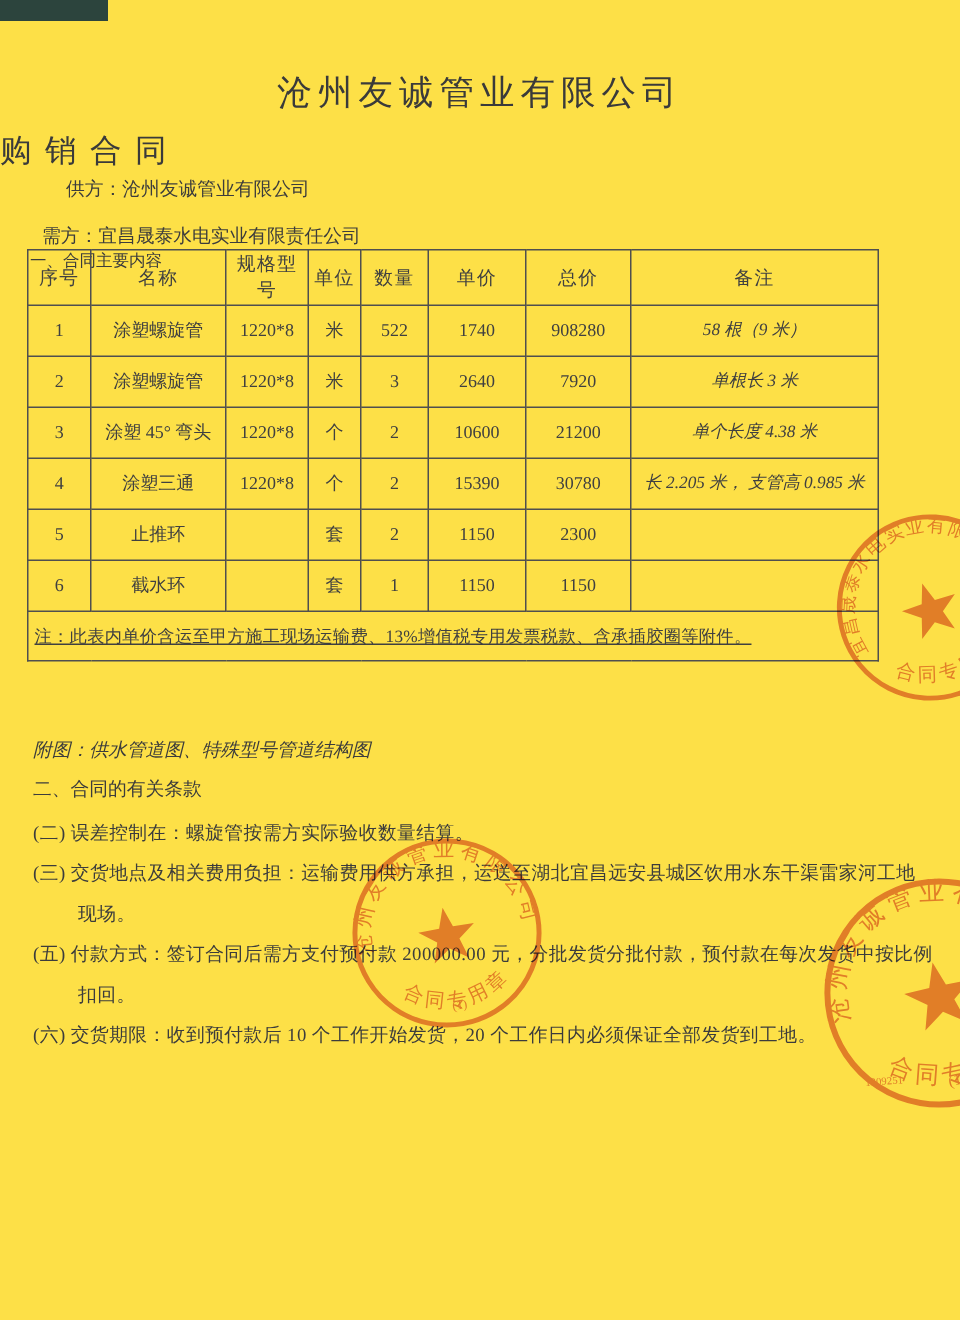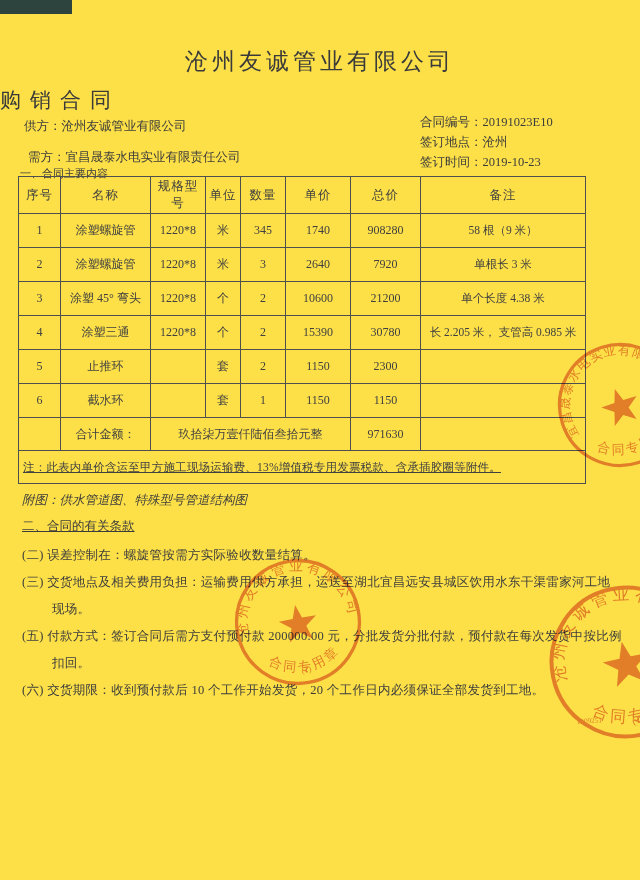--- a/index.html
+++ b/index.html
@@ -14,42 +14,42 @@
     background:#2c443d;
   }
   .company-title {
     position:absolute; left:0; top:46px; width:100%;
     text-align:center; font-size:23px; letter-spacing:4px; color:#3a3a3a;
   }
   .doc-title {
     position:absolute; left:0; top:86px; width:100%;
     text-align:left; font-size:21px; letter-spacing:9px; color:#3a3a3a;
   }
-  .party-supplier { position:absolute; left:24px; top:118px; font-size:12.5px; }
+  .party-supplier { position:absolute; left:44px; top:118px; font-size:12.5px; }
   .party-buyer    { position:absolute; left:28px; top:149px; font-size:12.5px; }
   .meta-block { position:absolute; left:420px; top:112px; font-size:12.5px; line-height:20px; }
   .meta-block div { white-space:nowrap; }
   .sec1-heading { position:absolute; left:20px; top:166px; font-size:11px; }
   .items-table {
-    position:absolute; left:18px; top:176px; width:567px;
+    position:absolute; left:18px; top:166px; width:567px;
     border-collapse:collapse; table-layout:fixed; font-size:12px; color:#404040;padding-left:28px;
   }
   .items-table th, .items-table td {
     border:1px solid #4f4f4f; text-align:center; vertical-align:middle;
     padding:1px 2px; font-weight:normal; overflow:hidden;
   }
   .items-table th { height:32px; font-size:12.5px; letter-spacing:1px; }
   .items-table td { height:31px; }
-  .items-table td.remark-cell { font-size:11.5px; line-height:15px; }
+  .items-table td.remark-cell { font-size:11.5px; line-height:15px;font-style:italic; }
   .items-table tr.total-row td { height:30px; }
   .items-table tr.note-row td {
     text-align:left; font-size:11.5px; padding:4px 4px; height:24px; letter-spacing:0.2px;text-decoration:underline;
   }
   .attachment-line { position:absolute; left:22px; top:492px; font-size:12.5px;font-style:italic; }
-  .sec2-heading { position:absolute; left:22px; top:518px; font-size:12.5px;text-decoration:underline; }
+  .sec2-heading { position:absolute; left:22px; top:518px; font-size:12.5px; }
   .clauses { position:absolute; left:22px; top:542px; width:600px; font-size:12.5px; }
   .clause { line-height:27px; letter-spacing:0.3px; }
   .clause.hang { padding-left:30px; text-indent:-30px; }
   
   .stamp { position:absolute; color:#d24a41; opacity:0.62; mix-blend-mode:multiply; pointer-events:none; }
   .stamp svg { display:block; }
   .stamp-table-right { left:555px; top:340px; width:130px; height:130px; transform:rotate(-18deg); }
   .stamp-center      { left:232px; top:556px; width:132px; height:132px; transform:rotate(-10deg); }
   .stamp-bottom-right{ left:546px; top:582px; width:160px; height:160px; transform:rotate(-12deg); }
 </style>
@@ -59,25 +59,20 @@
 <div class="page">
 
   <div class="corner-artifact"></div>
 
   <div class="company-title">沧州友诚管业有限公司</div>
   <div class="doc-title">购销合同</div>
 
   <div class="party-supplier"><span>供方：</span><span>沧州友诚管业有限公司</span></div>
   <div class="party-buyer"><span>需方：</span><span>宜昌晟泰水电实业有限责任公司</span></div>
 
-  <div class="meta-block">
-    <div><span>合同编号：</span><span>20191023E10</span></div>
-    <div><span>签订地点：</span><span>沧州</span></div>
-    <div><span>签订时间：</span><span>2019-10-23</span></div>
-  </div>
 
   <div class="sec1-heading">一、合同主要内容</div>
 
   <table class="items-table">
     <colgroup>
       <col style="width:42px">
         <col style="width:90px">
         <col style="width:55px">
         <col style="width:35px">
       <col style="width:45px">
@@ -96,21 +91,21 @@
           <th>总价</th>
           <th>备注</th>
         </tr>
       </thead>
     <tbody>
         <tr>
           <td>1</td>
           <td>涂塑螺旋管</td>
           <td>1220*8</td>
           <td>米</td>
-          <td>345</td>
+          <td>522</td>
           <td>1740</td>
           <td>908280</td>
           <td class="remark-cell">58 根（9 米）</td>
         </tr>
         <tr>
           <td>2</td>
           <td>涂塑螺旋管</td>
           <td>1220*8</td>
           <td>米</td>
           <td>3</td>
@@ -153,27 +148,20 @@
           <td>截水环</td>
           <td></td>
           <td>套</td>
           <td>1</td>
           <td>1150</td>
           <td>1150</td>
           <td class="remark-cell"></td>
         </tr>
       </tbody>
     <tfoot>
-      <tr class="total-row">
-        <td></td>
-        <td>合计金额：</td>
-        <td colspan="4">玖拾柒万壹仟陆佰叁拾元整</td>
-        <td>971630</td>
-        <td></td>
-      </tr>
       <tr class="note-row">
         <td colspan="8">注：此表内单价含运至甲方施工现场运输费、13%增值税专用发票税款、含承插胶圈等附件。</td>
       </tr>
     </tfoot>
   </table>
 
   <div class="attachment-line">附图：供水管道图、特殊型号管道结构图</div>
   <div class="sec2-heading">二、合同的有关条款</div>
   <div class="clauses">
       <div class="clause hang">(二) 误差控制在：螺旋管按需方实际验收数量结算。</div>

